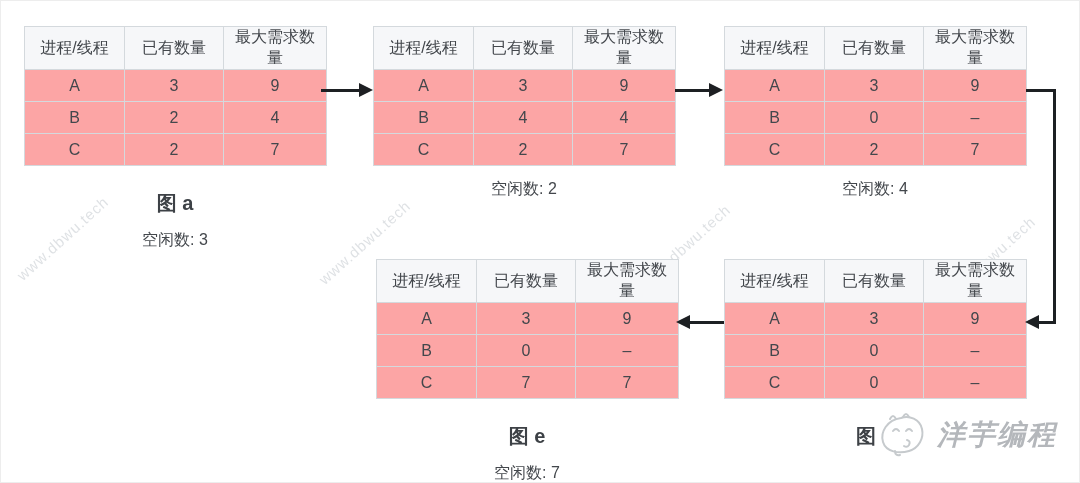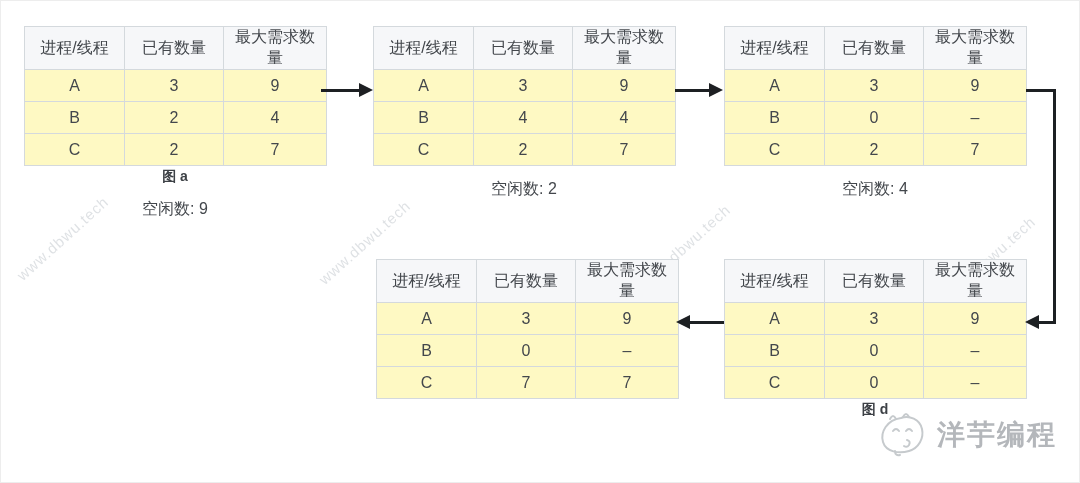--- a/index.html
+++ b/index.html
@@ -17,49 +17,49 @@
   }
 
   
   .tbl { position:absolute; width:302px; z-index:2; }
   .pos-a { left:23px;  top:25px; }
   .pos-b { left:372px; top:25px; }
   .pos-c { left:723px; top:25px; }
   .pos-e { left:375px; top:258px; }
   .pos-d { left:723px; top:258px; }
 
-  table.grid { border-collapse:collapse; width:100%; background:#fef9c3; table-layout:fixed; }
+  table.grid { border-collapse:collapse; width:100%; background:#fca5a5; table-layout:fixed; }
   table.grid th, table.grid td {
     border:1px solid #d4d9dd; height:31px; text-align:center; vertical-align:middle;
     font-size:16px; color:#43474c; padding:0 4px;
   }
   table.grid th { background:#f6f7f9; font-weight:400; }
   table.grid col.c1 { width:100px; } table.grid col.c2 { width:99px; } table.grid col.c3 { width:103px; }
 
-  .caption { margin-top:2px; text-align:center; font-size:14px; font-weight:700; color:#3d4146; }
+  .caption { margin-top:24px; text-align:center; font-size:20px; font-weight:700; color:#3d4146; }
   .free    { margin-top:13px; text-align:center; font-size:16px; font-weight:400; color:#43474c; }
 
   
   .hline { position:absolute; height:3px; background:#1d2023; z-index:3; }
   .vline { position:absolute; width:3px;  background:#1d2023; z-index:3; }
   .head-right {
     position:absolute; width:0; height:0; z-index:3;
     border-top:7px solid transparent; border-bottom:7px solid transparent; border-left:14px solid #1d2023;
   }
   .head-left {
     position:absolute; width:0; height:0; z-index:3;
     border-top:7px solid transparent; border-bottom:7px solid transparent; border-right:14px solid #1d2023;
   }
 
   
   .logo { position:absolute; left:872px; top:410px; display:flex; align-items:center; z-index:5; }
   .logo svg { display:block; }
   .logo-text {
     margin-left:8px; font-size:28px; font-weight:700; color:#b4b7bb; letter-spacing:2px;
-    text-shadow:0 0 1px #ffffff; white-space:nowrap;
+    text-shadow:0 0 1px #ffffff; white-space:nowrap;font-style:italic;
   }
 </style>
 </head>
 <body>
 
 <div class="stage">
 
   <span class="wm" style="left:18px;  top:268px;">www.dbwu.tech</span>
   <span class="wm" style="left:320px; top:272px;">www.dbwu.tech</span>
   <span class="wm" style="left:640px; top:276px;">www.dbwu.tech</span>
@@ -91,21 +91,21 @@
           <td>4</td>
         </tr>
         <tr>
           <td>C</td>
           <td>2</td>
           <td>7</td>
         </tr>
       </tbody>
     </table>
     <div class="caption">图 a</div>
-    <div class="free">空闲数: 9</div>
+    <div class="free">空闲数: 3</div>
   </section>
 
   <section class="tbl pos-b">
     <table class="grid">
       <colgroup>
           <col class="c1">
           <col class="c2">
           <col class="c3">
         </colgroup>
       <thead>
@@ -196,20 +196,22 @@
           <td>0</td>
           <td>–</td>
         </tr>
         <tr>
           <td>C</td>
           <td>7</td>
           <td>7</td>
         </tr>
       </tbody>
     </table>
+    <div class="caption">图 e</div>
+    <div class="free">空闲数: 7</div>
   </section>
 
   <section class="tbl pos-d">
     <table class="grid">
       <colgroup>
           <col class="c1">
           <col class="c2">
           <col class="c3">
         </colgroup>
       <thead>

